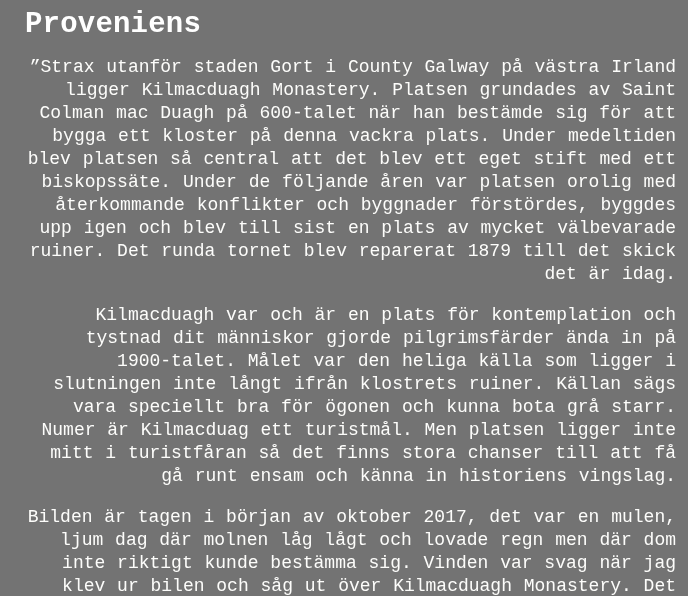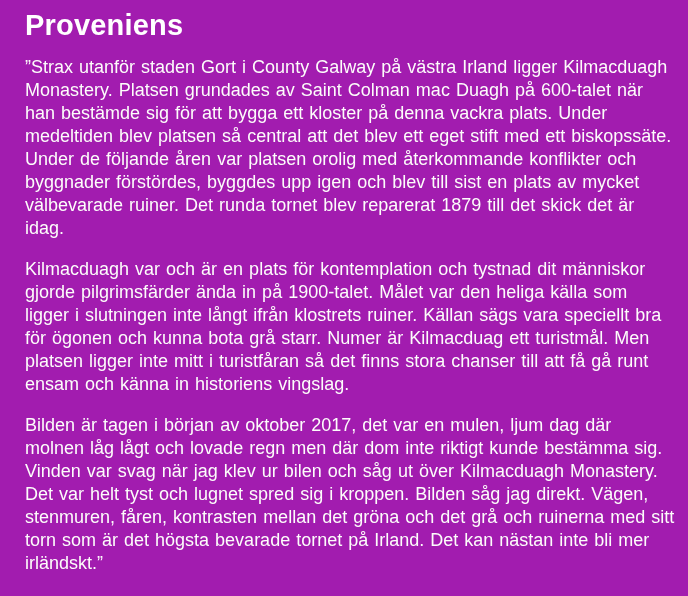--- a/index.html
+++ b/index.html
@@ -10,23 +10,23 @@
     width: 688px;
     height: 596px;
     background: #000000;
     overflow: hidden;
   }
   .page {
     box-sizing: border-box;
     width: 688px;
     height: 596px;
     padding: 9px 12px 0 25px;
-    background: #a21caf;
+    background: #737373;
     color: #ffffff;
-    font-family: Liberation Sans, sans-serif;
+    font-family: Liberation Mono, monospace;
   }
   .article-title {
     margin: 0 0 15px 0;
     font-size: 29px;
     line-height: 32px;
     font-weight: bold;
     letter-spacing: 0.2px;
     color: #ffffff;
   }
   .lead-heading {
@@ -36,21 +36,21 @@
     font-weight: bold;
     color: #ffffff;
   }
   .body-paragraph {
     margin: 0 0 18px 0;
     font-size: 18px;
     line-height: 23px;
     font-weight: normal;
     color: #fdfdfb;
     word-spacing: 1px;
-    text-align: left;
+    text-align: right;
   }
   .body-paragraph:last-child {
     margin-bottom: 0;
     margin-top: 6px;
   }
 </style>
 </head>
 <body>
 
 <div class="page">

